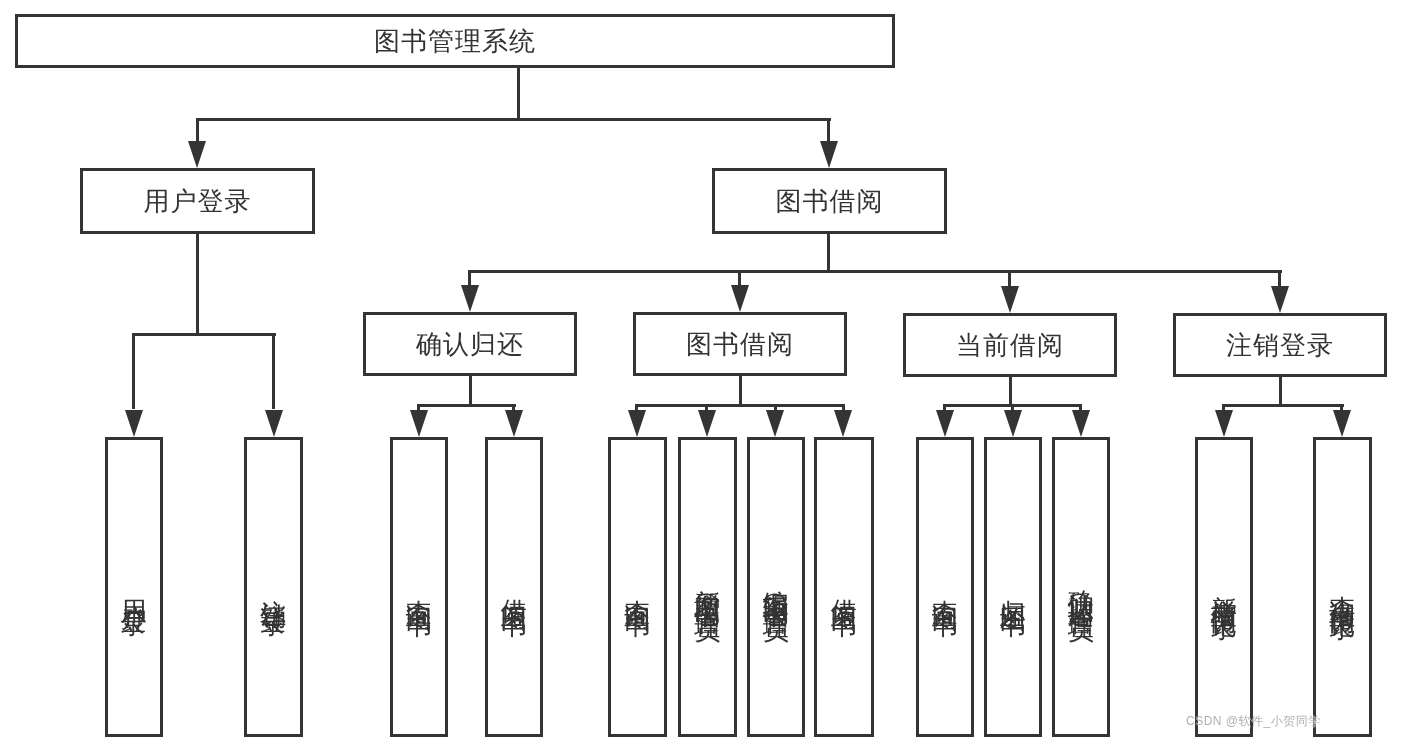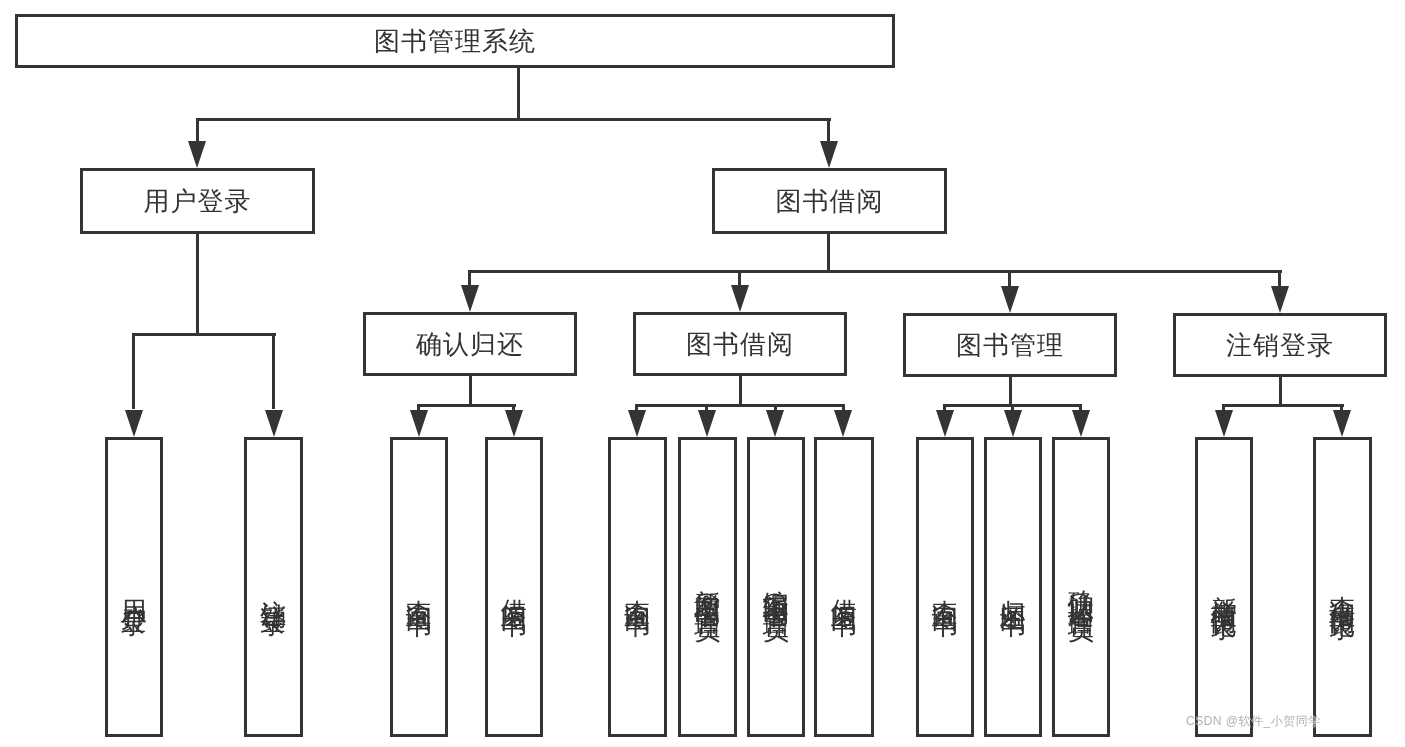--- a/index.html
+++ b/index.html
@@ -73,21 +73,21 @@
   <div class="arrowhead" style="left:1001px;top:286px;"></div>
   <div class="arrowhead" style="left:1271px;top:286px;"></div>
 
   <div class="box hz" style="left:363px;top:312px;width:214px;height:64px;">
     <span>确认归还</span>
   </div>
   <div class="box hz" style="left:633px;top:312px;width:214px;height:64px;">
     <span>图书借阅</span>
   </div>
   <div class="box hz" style="left:903px;top:313px;width:214px;height:64px;">
-    <span>图书管理</span>
+    <span>当前借阅</span>
   </div>
   <div class="box hz" style="left:1173px;top:313px;width:214px;height:64px;">
     <span>注销登录</span>
   </div>
 
   <div class="vline" style="left:469px;top:376px;height:30px;"></div>
   <div class="hline" style="left:417px;top:404px;width:99px;"></div>
   <div class="vline" style="left:417px;top:404px;height:10px;"></div>
   <div class="vline" style="left:512px;top:404px;height:10px;"></div>
   <div class="arrowhead" style="left:410px;top:410px;"></div>

